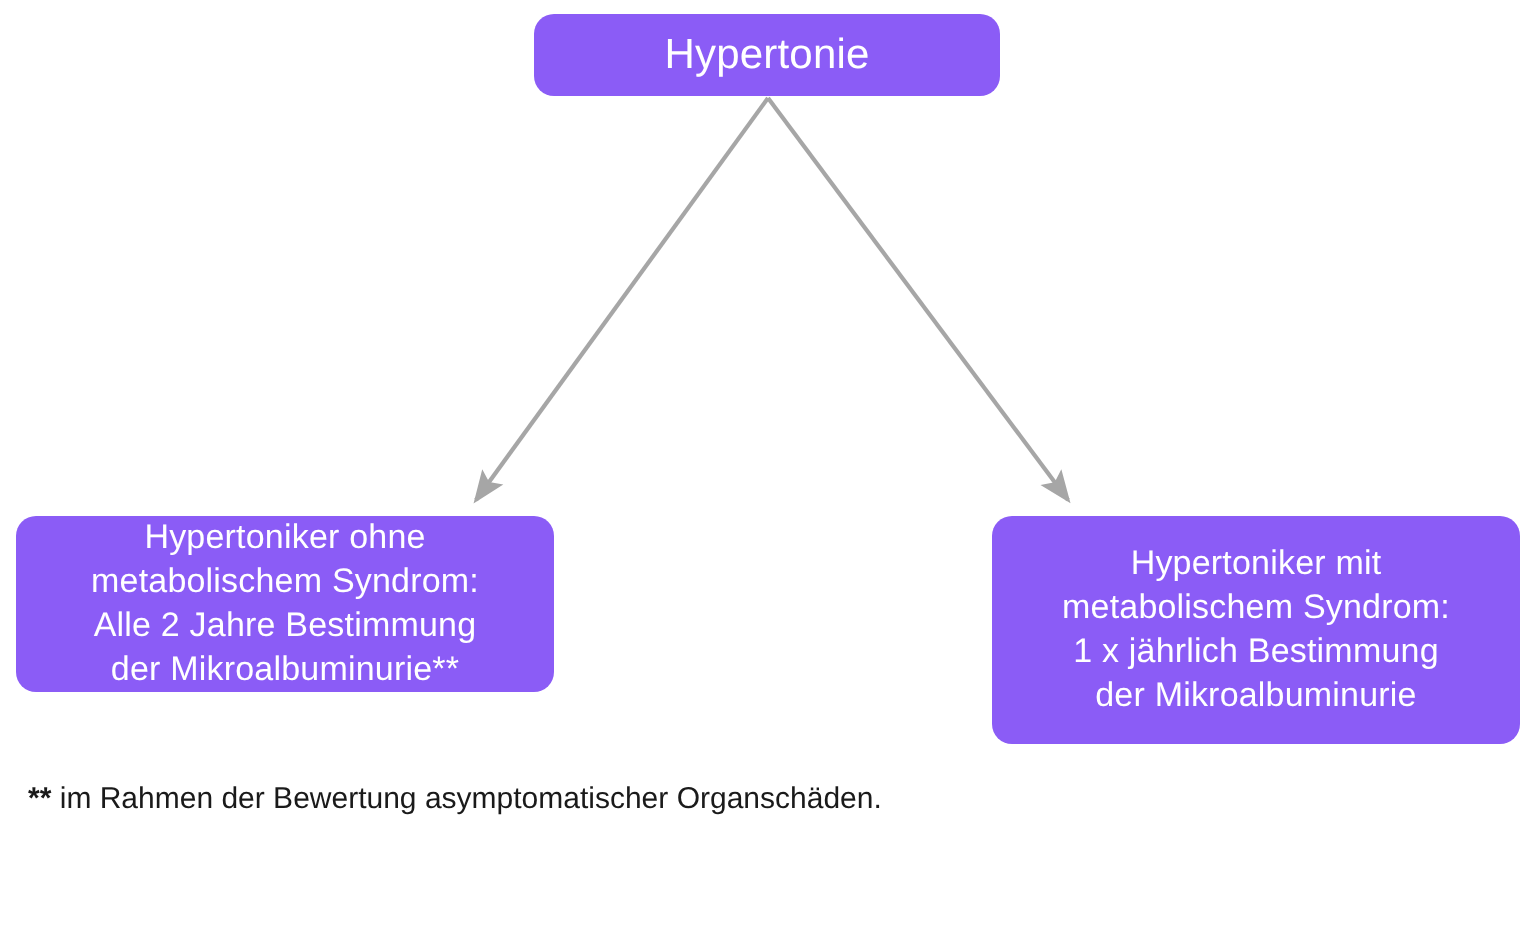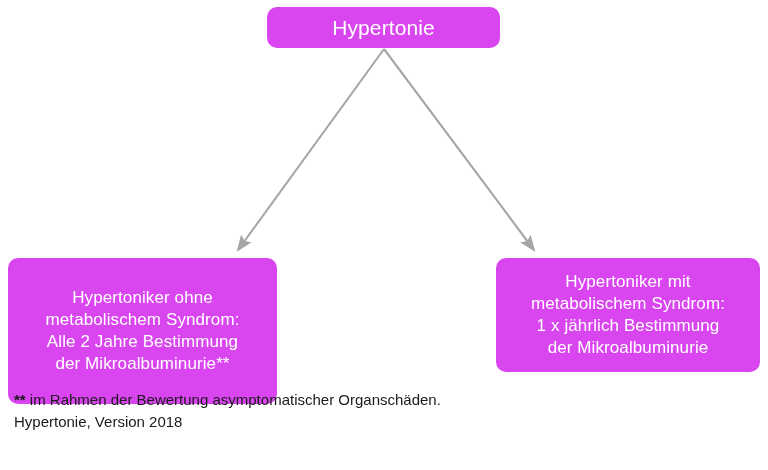--- a/index.html
+++ b/index.html
@@ -17,21 +17,21 @@
     width: 768px;
     height: 470px;
     background: #ffffff;
     overflow: hidden;
   }
 
   
   .node {
     position: absolute;
     box-sizing: border-box;
-    background: #d946ef;
+    background: #8b5cf6;
     border-radius: 10px;
     color: #ffffff;
     display: flex;
     align-items: center;
     justify-content: center;
     text-align: center;
     line-height: 1.30;
     letter-spacing: 0.1px;
   }
   .node-text {
@@ -44,21 +44,21 @@
     left: 267px;
     top: 7px;
     width: 233px;
     height: 41px;
     font-size: 21px;
   }
   #node-left {
     left: 8px;
     top: 258px;
     width: 269px;
-    height: 146px;
+    height: 88px;
     font-size: 17px;
   }
   #node-right {
     left: 496px;
     top: 258px;
     width: 264px;
     height: 114px;
     font-size: 17px;
   }
 
@@ -118,16 +118,15 @@
 
   <div class="node" id="node-right">
     <span class="node-text">Hypertoniker mit
 metabolischem Syndrom:
 1 x jährlich Bestimmung
 der Mikroalbuminurie</span>
   </div>
 
   <div id="footnote">
     <span class="fn-line"><span class="fn-marker">**</span><span> im Rahmen der Bewertung asymptomatischer Organschäden.</span></span>
-    <span class="fn-line">Hypertonie, Version 2018</span>
   </div>
 
 </div>
 
 </body></html>

